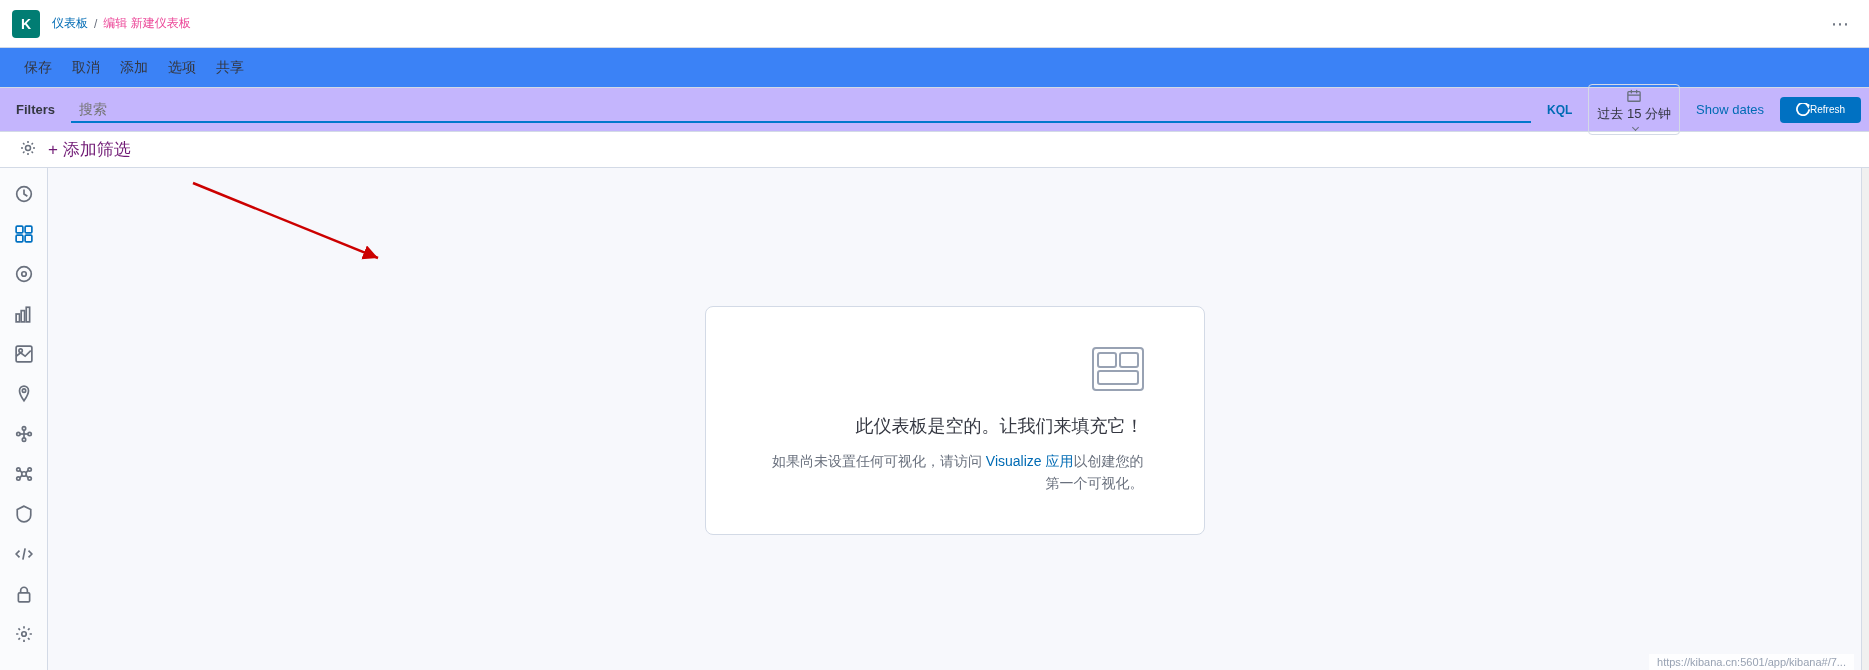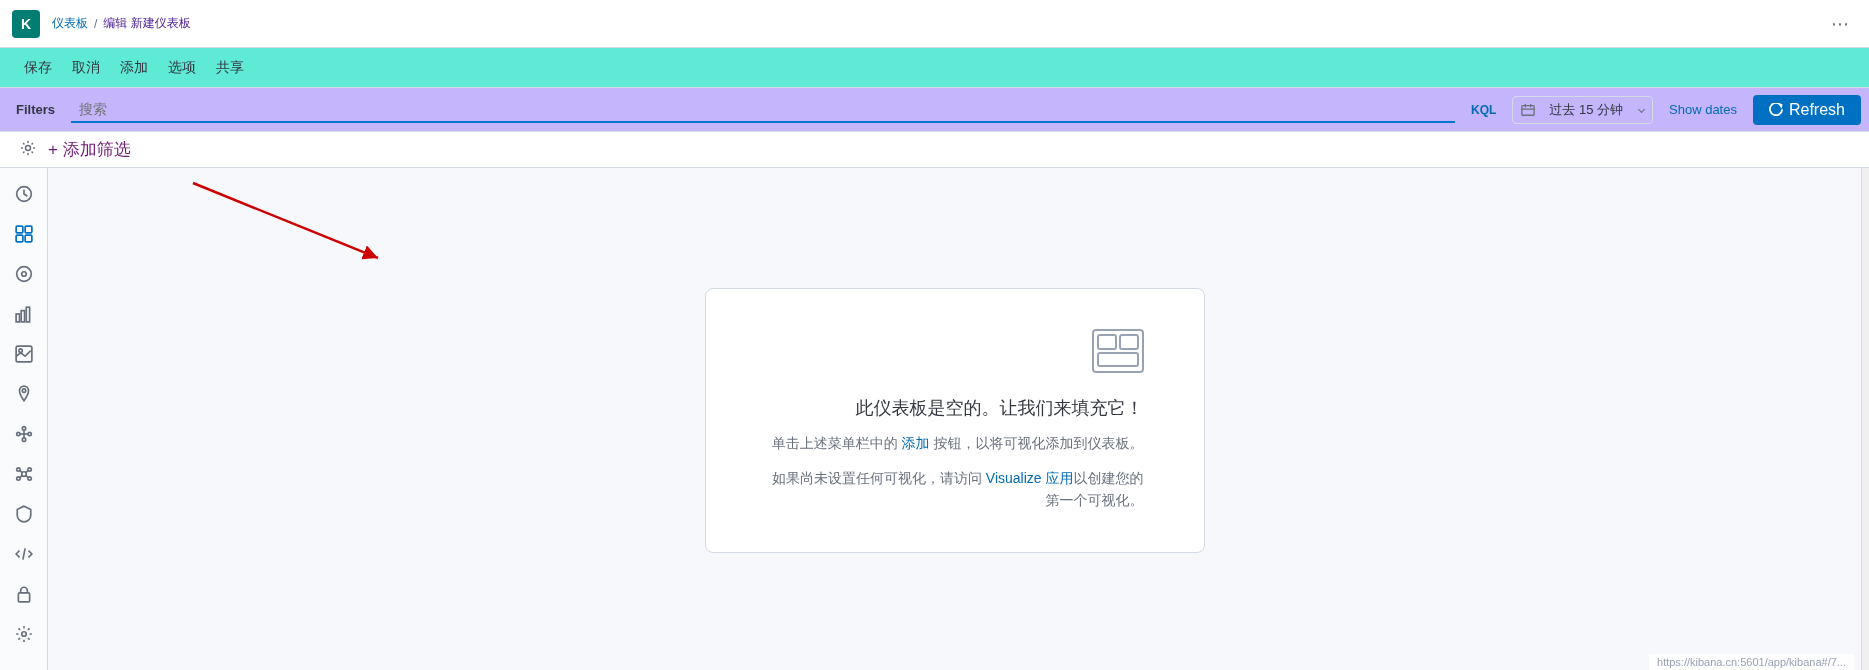--- a/index.html
+++ b/index.html
@@ -23,28 +23,28 @@
       display: flex; align-items: center; justify-content: center;
       color: #fff;
       font-weight: bold;
       font-size: 14px;
       margin-right: 4px;
     }
     .breadcrumb {
       display: flex; align-items: center; gap: 6px; color: #69707d; font-size: 12px;
     }
     .breadcrumb a { color: #006bb4; text-decoration: none; }
-    .breadcrumb-current { color: #4c1d95; }
+    .breadcrumb-current { color: #ec4899; }
 
     
     .action-bar {
       display: flex;
       align-items: center;
       height: 40px;
-      background: #5eead4;
+      background: #3b82f6;
       border-bottom: 1px solid #d3dae6;
       padding: 0 16px;
       gap: 4px;
     }
     .action-btn {
       background: none; border: none; cursor: pointer;
       font-size: 14px; color: #343741; padding: 4px 8px;
       border-radius: 4px;
     }
 
@@ -70,32 +70,32 @@
       position: relative;
     }
     .search-input-wrap input {
       border: none; outline: none; width: 100%; font-size: 14px; color: #343741;
       background: transparent; padding: 0 8px;
     }
     .kql-badge {
       font-size: 12px; color: #006bb4; font-weight: 600; padding: 0 8px; white-space: nowrap; cursor: pointer;
     }
     .time-picker {
-      display: flex; align-items: center; gap: 14px;
+      display: flex; align-items: center; gap: 2px;
       border: 1px solid #d3dae6; border-radius: 4px; padding: 4px 8px;
-      cursor: pointer; white-space: nowrap; font-size: 13px; color: #343741;
+      cursor: pointer; white-space: nowrap; font-size: 13px; color: #343741; flex-direction: column;
     }
     .time-picker svg { width: 14px; height: 14px; }
     .show-dates-btn {
       background: none; border: none; color: #006bb4; font-size: 13px; cursor: pointer; white-space: nowrap; padding: 4px 8px;
     }
     .refresh-btn {
       background: #0071c2; color: #fff; border: none; border-radius: 4px;
-      font-size: 16px; font-weight: 500; padding: 6px 16px; cursor: pointer;
-      display: flex; align-items: center; gap: 6px; white-space: nowrap;
+      font-size: 10px; font-weight: 500; padding: 6px 16px; cursor: pointer;
+      display: flex; align-items: center; white-space: nowrap;
     }
 
     
     .add-filter-row {
       display: flex; align-items: center; gap: 8px;
       padding: 6px 16px;
       border-bottom: 1px solid #d3dae6;
     }
     .gear-icon-btn {
       background: none; border: none; cursor: pointer; color: #69707d; padding: 2px 4px;
@@ -372,23 +372,20 @@
 
       <div class="empty-state-icon">
         <svg width="52" height="44" viewBox="0 0 52 44" fill="none" stroke="#98a2b3" stroke-width="2">
           <rect x="1" y="1" width="50" height="42" rx="3"></rect>
           <rect x="6" y="6" width="18" height="14" rx="2"></rect>
           <rect x="28" y="6" width="18" height="14" rx="2"></rect>
           <rect x="6" y="24" width="40" height="13" rx="2"></rect>
         </svg>
       </div>
       <div class="empty-state-title">此仪表板是空的。让我们来填充它！</div>
-      <p class="empty-state-desc">
-        <span>单击上述菜单栏中的 </span><span class="link">添加</span><span> 按钮，以将可视化添加到仪表板。</span>
-      </p>
       <p class="empty-state-desc2">
         <span>如果尚未设置任何可视化，请访问 </span><span class="link">Visualize 应用</span><span>以创建您的第一个可视化。</span>
       </p>
     </div>
   </div>
 
   <div class="right-scrollbar"></div>
 </div>
 
 <div class="url-bar">https://kibana.cn:5601/app/kibana#/7...</div>

